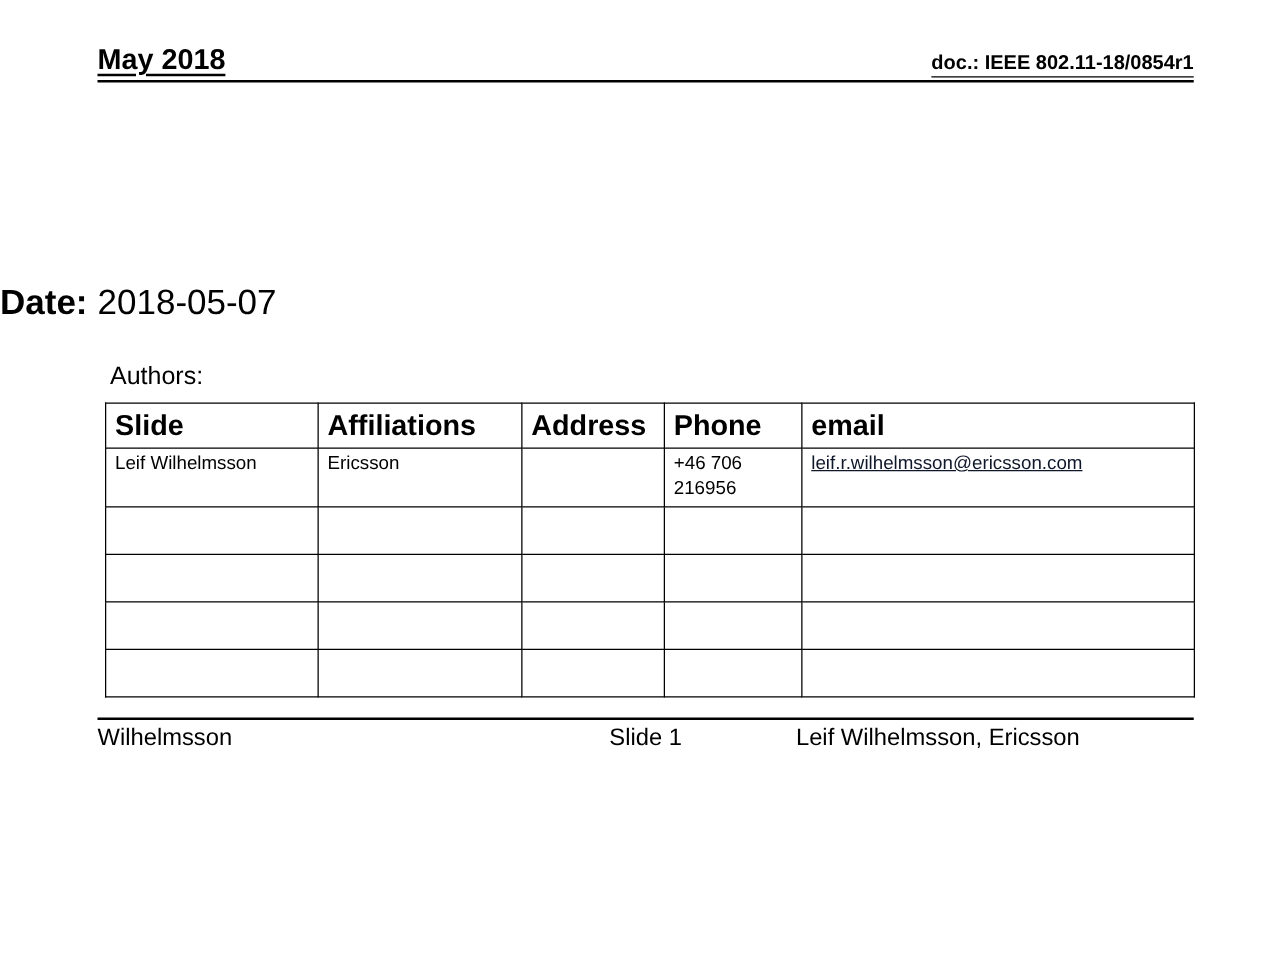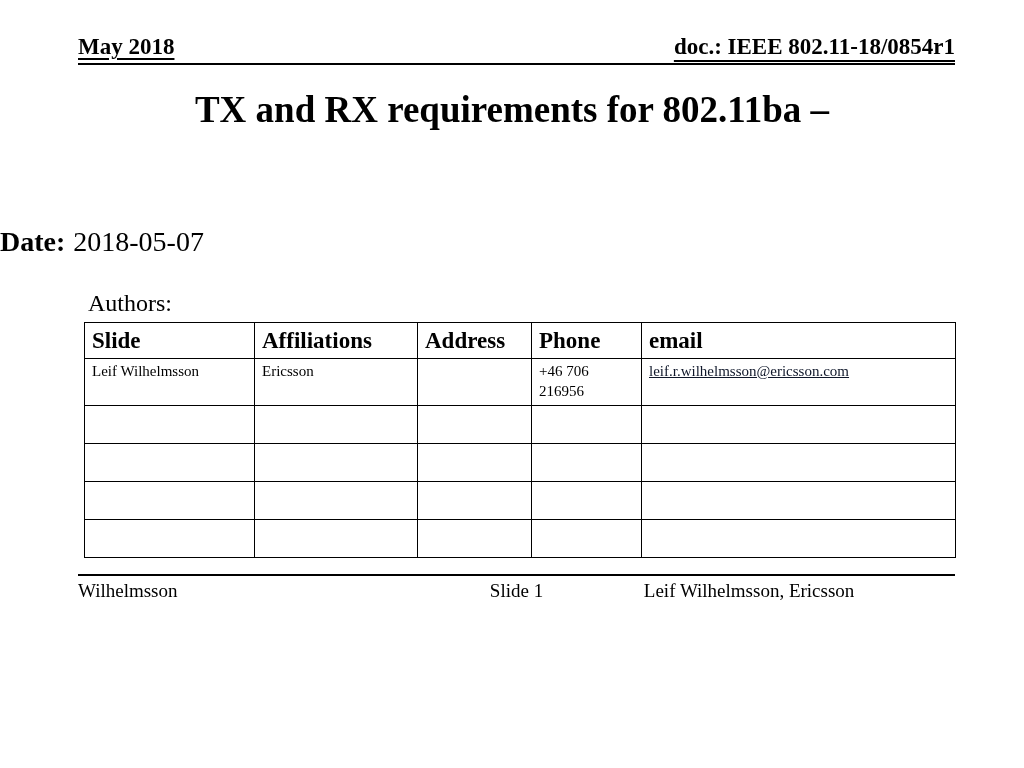--- a/index.html
+++ b/index.html
@@ -6,21 +6,21 @@
     margin: 0;
     padding: 0;
     background: #ffffff;
   }
   .slide {
     position: relative;
     width: 1024px;
     height: 619px;
     background: #ffffff;
     color: #000000;
-    font-family: Liberation Serif, serif;
+    font-family: Liberation Sans, sans-serif;
     overflow: hidden;
   }
 
   
   .header {
     position: absolute;
     top: 34px;
     left: 78px;
     right: 69px;
     display: flex;
@@ -29,21 +29,21 @@
     border-bottom: 2px solid #000;
     padding-bottom: 3px;
   }
   .header-left {
     font-size: 23px;
     font-weight: bold;
     text-decoration: underline;
     text-underline-offset: 4px;
   }
   .header-right {
-    font-size: 23px;
+    font-size: 16px;
     font-weight: bold;
     text-decoration: underline;
     text-underline-offset: 6px;
   }
 
   
   .title {
     position: absolute;
     top: 84px;
     left: 60px;
@@ -64,21 +64,21 @@
     font-size: 28px;
   }
   .date-label { font-weight: bold; }
   .date-value { margin-left: 8px; }
 
   
   .authors-label {
     position: absolute;
     top: 290px;
     left: 88px;
-    font-size: 24px;
+    font-size: 20px;
   }
   table.authors {
     position: absolute;
     top: 322px;
     left: 84px;
     width: 871px;
     border-collapse: collapse;
     table-layout: fixed;
   }
   table.authors th,
@@ -127,21 +127,20 @@
 <body>
 
 <div class="slide">
 
   <div class="header">
     <span class="header-left">May 2018</span>
     <span class="header-right">doc.: IEEE 802.11-18/0854r1</span>
   </div>
 
   <div class="title">
-    <div>TX and RX requirements for 802.11ba –</div>
   </div>
 
   <div class="date-line">
     <span class="date-label">Date:</span><span class="date-value">2018-05-07</span>
   </div>
 
   <div class="authors-label">Authors:</div>
 
   <table class="authors">
     <colgroup>

